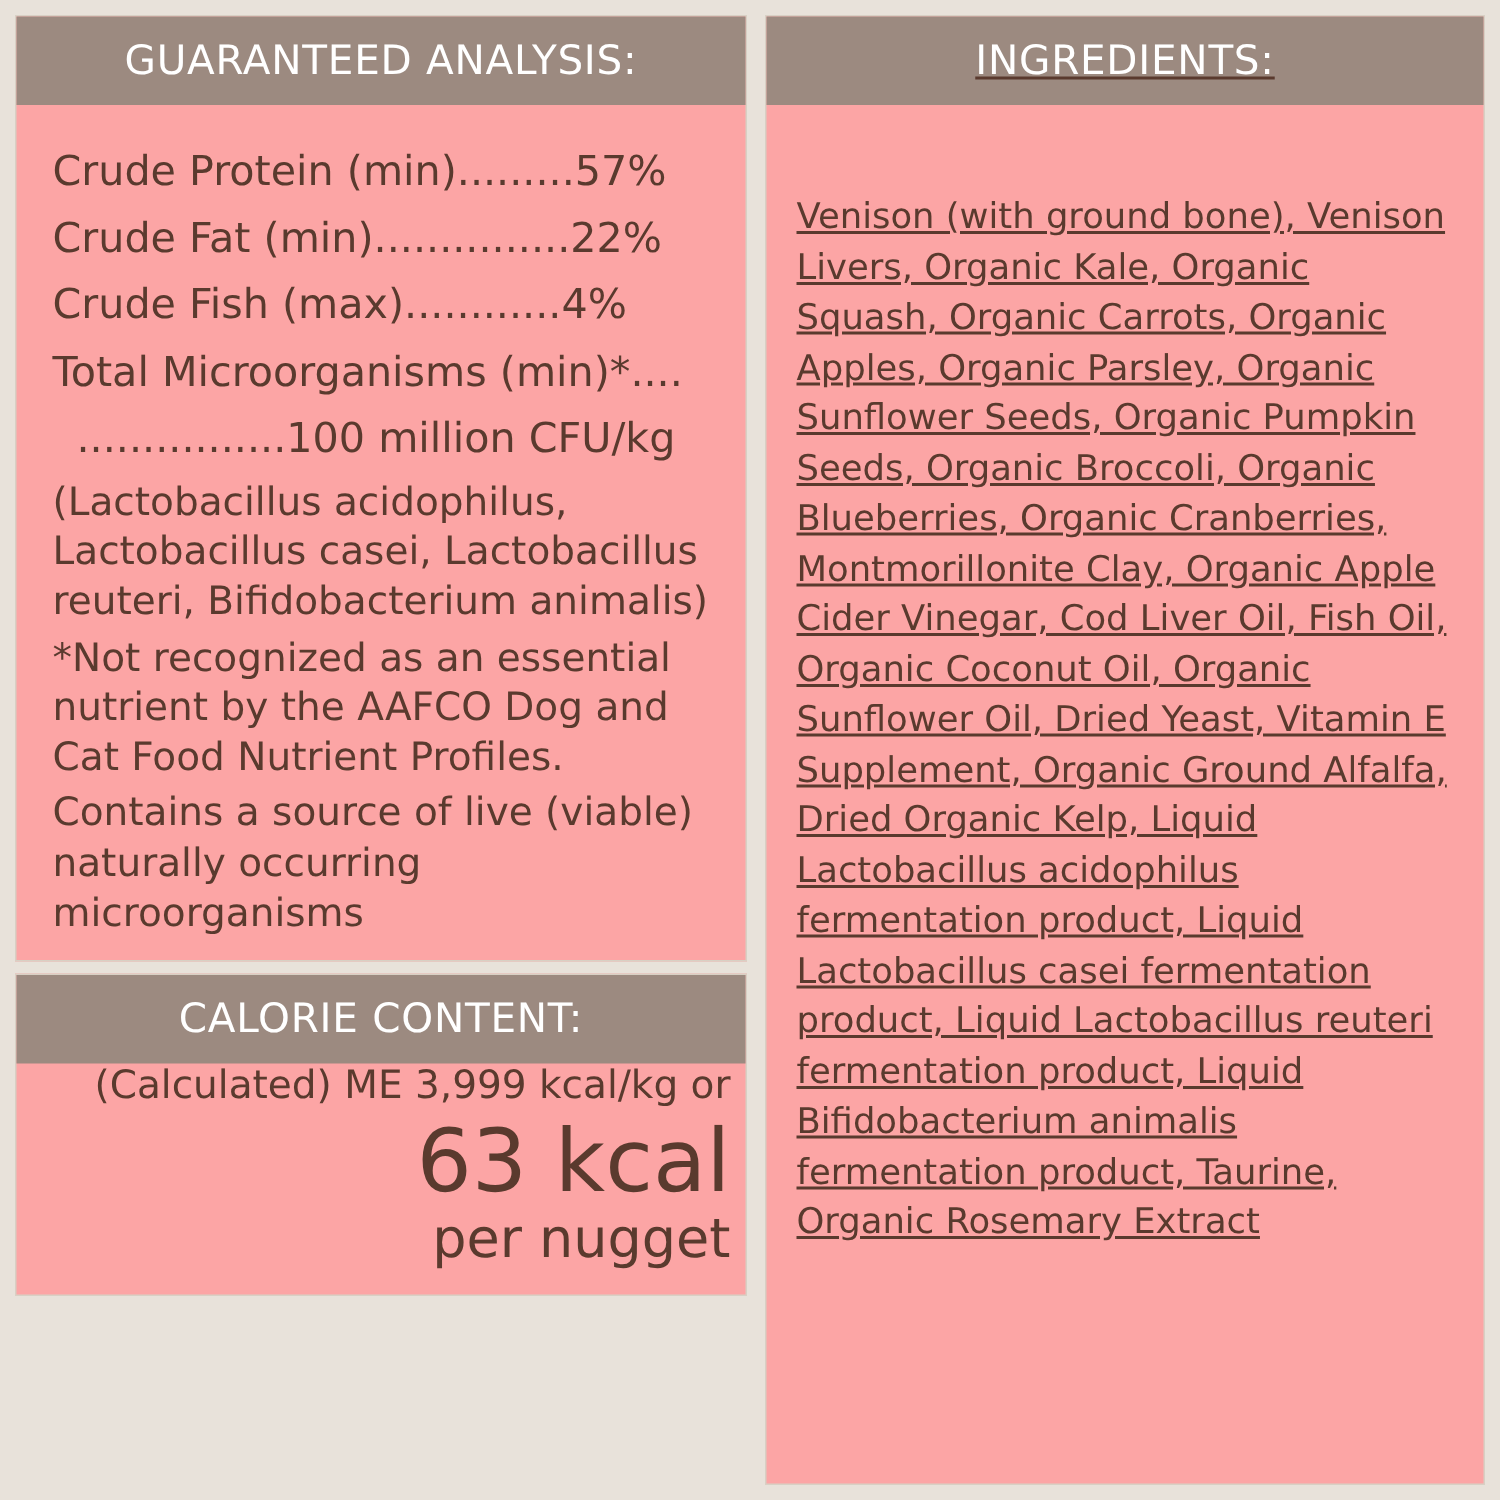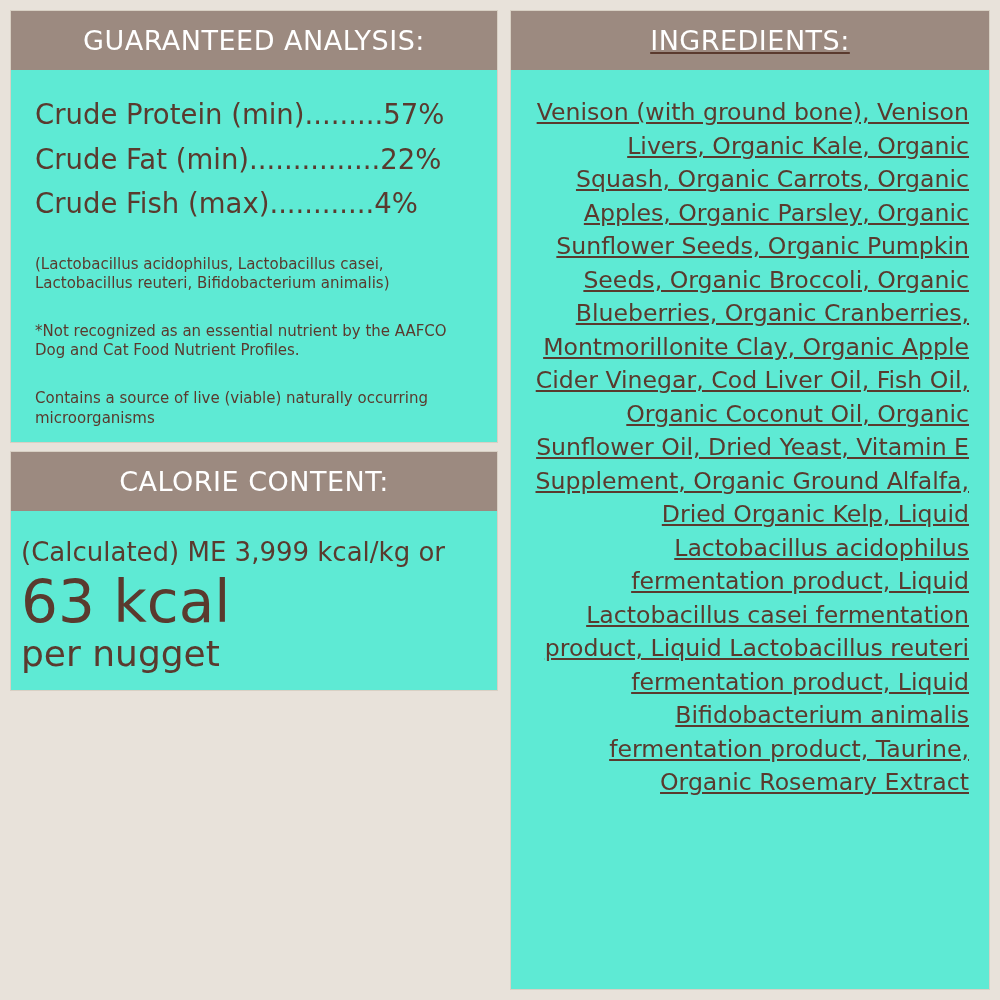--- a/index.html
+++ b/index.html
@@ -29,21 +29,21 @@
     flex-direction: column;
     gap: 8px;
   }
   .col-right {
     flex: 1;
     display: flex;
     flex-direction: column;
     text-decoration: underline;
   }
   .panel {
-    background: #5eead4;
+    background: #fca5a5;
     border: 1px solid #d8d0c4;
     display: flex;
     flex-direction: column;
   }
   .panel-header {
     background: #9c8a80;
     color: #ffffff;
     text-align: center;
     font-size: 27px;
     letter-spacing: 0.5px;
@@ -68,30 +68,30 @@
     color: #5a3a2e;
   }
   .ga-row .dots { letter-spacing: 0px; }
   .ga-cont {
     font-size: 27.5px;
     line-height: 1.62;
     padding-left: 16px;
     color: #5a3a2e;
   }
   .ga-note {
-    font-size: 15px;
+    font-size: 26px;
     line-height: 1.28;
-    margin-top: 29px;
+    margin-top: 4px;
     color: #5a3a2e;
   }
 
   
   .cal-body {
-    padding: 26px 10px 16px 10px;
-    text-align: left;
+    padding: 0 10px 16px 10px;
+    text-align: right;
   }
   .cal-line1 {
     font-size: 26px;
     color: #5a3a2e;
     white-space: nowrap;
   }
   .cal-big {
     font-size: 58px;
     line-height: 1.15;
     margin-top: 2px;
@@ -99,24 +99,25 @@
   }
   .cal-sub {
     font-size: 36px;
     margin-top: -2px;
     color: #5a3a2e;
   }
 
   
   .ing-body {
     padding: 26px 20px 18px 20px;
-    text-align: right;
+    text-align: left;
     font-size: 23.6px;
     line-height: 1.42;
     color: #5a3a2e;
+    margin-top: 32px;
   }
 </style>
 </head>
 <body>
 
 <div class="page">
 
   <div class="col-left">
 
     <div class="panel ga-panel">
@@ -125,20 +126,24 @@
 
         <div class="ga-row">
           <span>Crude Protein (min)</span><span class="dots">.........</span><span>57%</span>
         </div>
         <div class="ga-row">
           <span>Crude Fat (min)</span><span class="dots">...............</span><span>22%</span>
         </div>
         <div class="ga-row">
           <span>Crude Fish (max)</span><span class="dots">............</span><span>4%</span>
         </div>
+        <div class="ga-row">
+          <span>Total Microorganisms (min)*</span><span class="dots">....</span><span></span>
+        </div>
+        <div class="ga-cont">................100 million CFU/kg</div>
 
         <div class="ga-note">(Lactobacillus acidophilus, Lactobacillus casei, Lactobacillus reuteri, Bifidobacterium animalis)</div>
         <div class="ga-note">*Not recognized as an essential nutrient by the AAFCO Dog and Cat Food Nutrient Profiles.</div>
         <div class="ga-note">Contains a source of live (viable) naturally occurring microorganisms</div>
       </div>
     </div>
 
     <div class="panel cal-panel">
       <div class="panel-header">CALORIE CONTENT:</div>
       <div class="panel-body cal-body">

